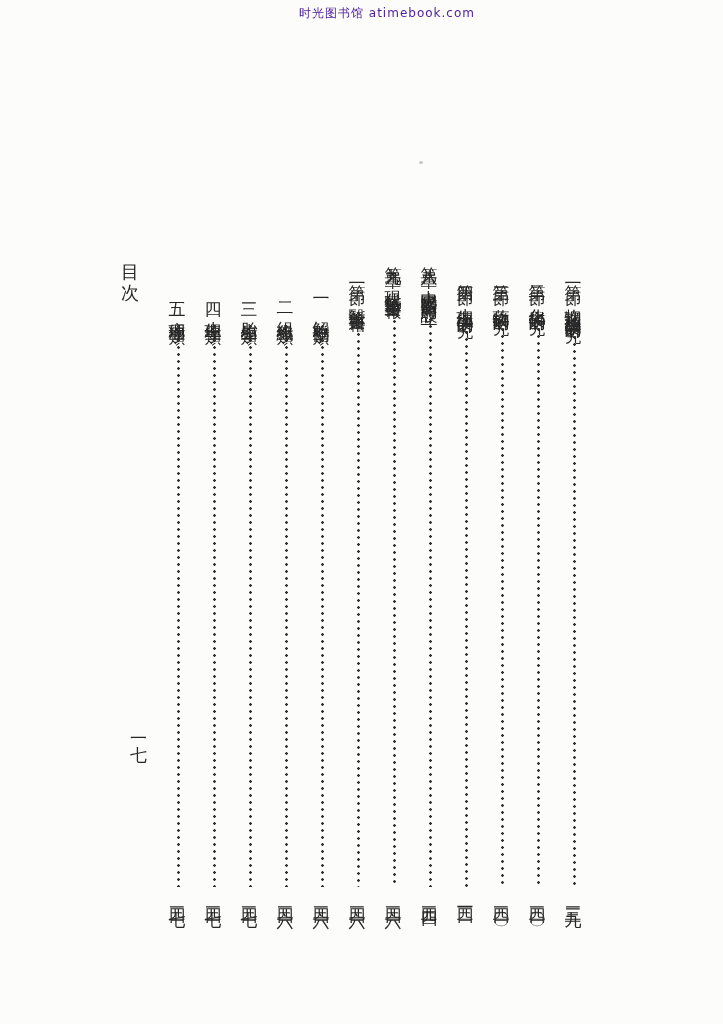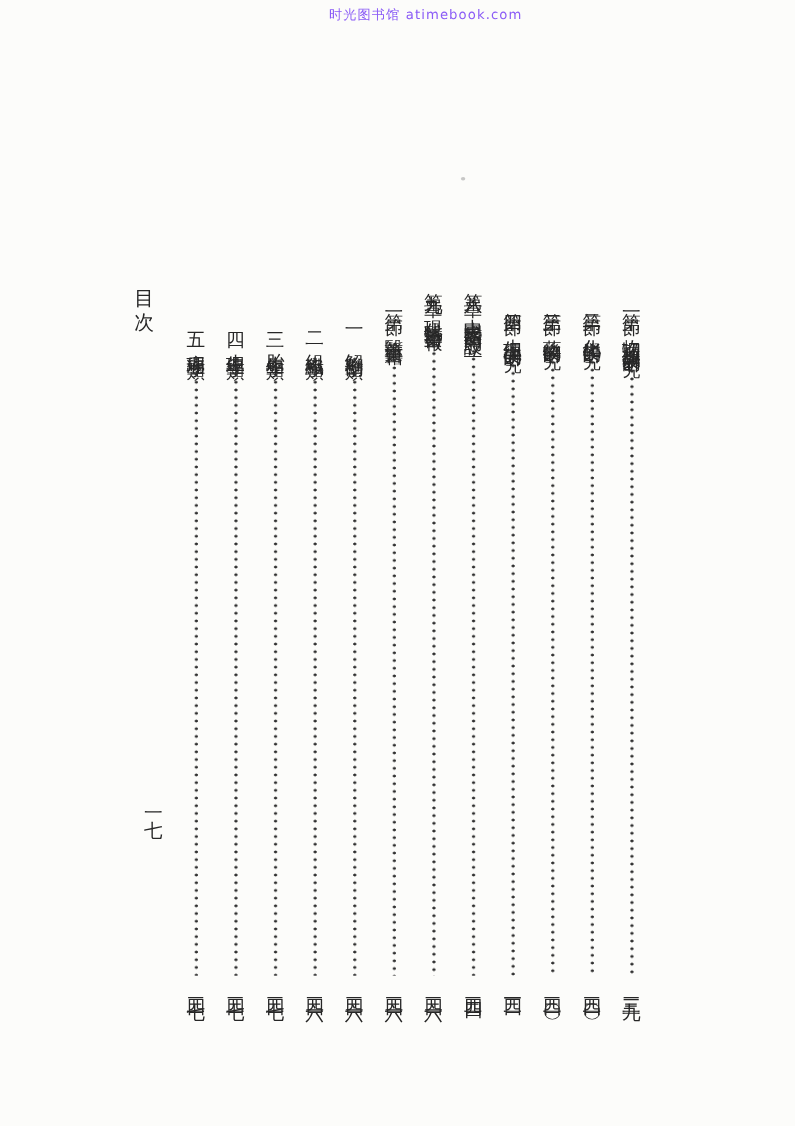--- a/index.html
+++ b/index.html
@@ -3,21 +3,21 @@
 <meta charset="utf-8">
 <style>
   html,body{margin:0;padding:0}
   body{
     width:723px;height:1024px;position:relative;overflow:hidden;
     background:#fcfcfa;color:#262626;
     font-family:"DejaVu Serif", serif;
   }
   .watermark{
     position:absolute;left:299px;top:5px;
-    font-size:12px;letter-spacing:1px;color:#8b5cf6;
+    font-size:12px;letter-spacing:1px;color:#4c1d95;
     font-family:"DejaVu Sans", sans-serif;
   }
   .vtext{writing-mode:vertical-rl;text-orientation:upright}
   .page-title{
     position:absolute;left:118px;top:250px;
     font-size:18px;letter-spacing:20px;font-weight:500;
   }
   .folio{
     position:absolute;left:128px;top:729px;
     font-size:17px;letter-spacing:4px;

